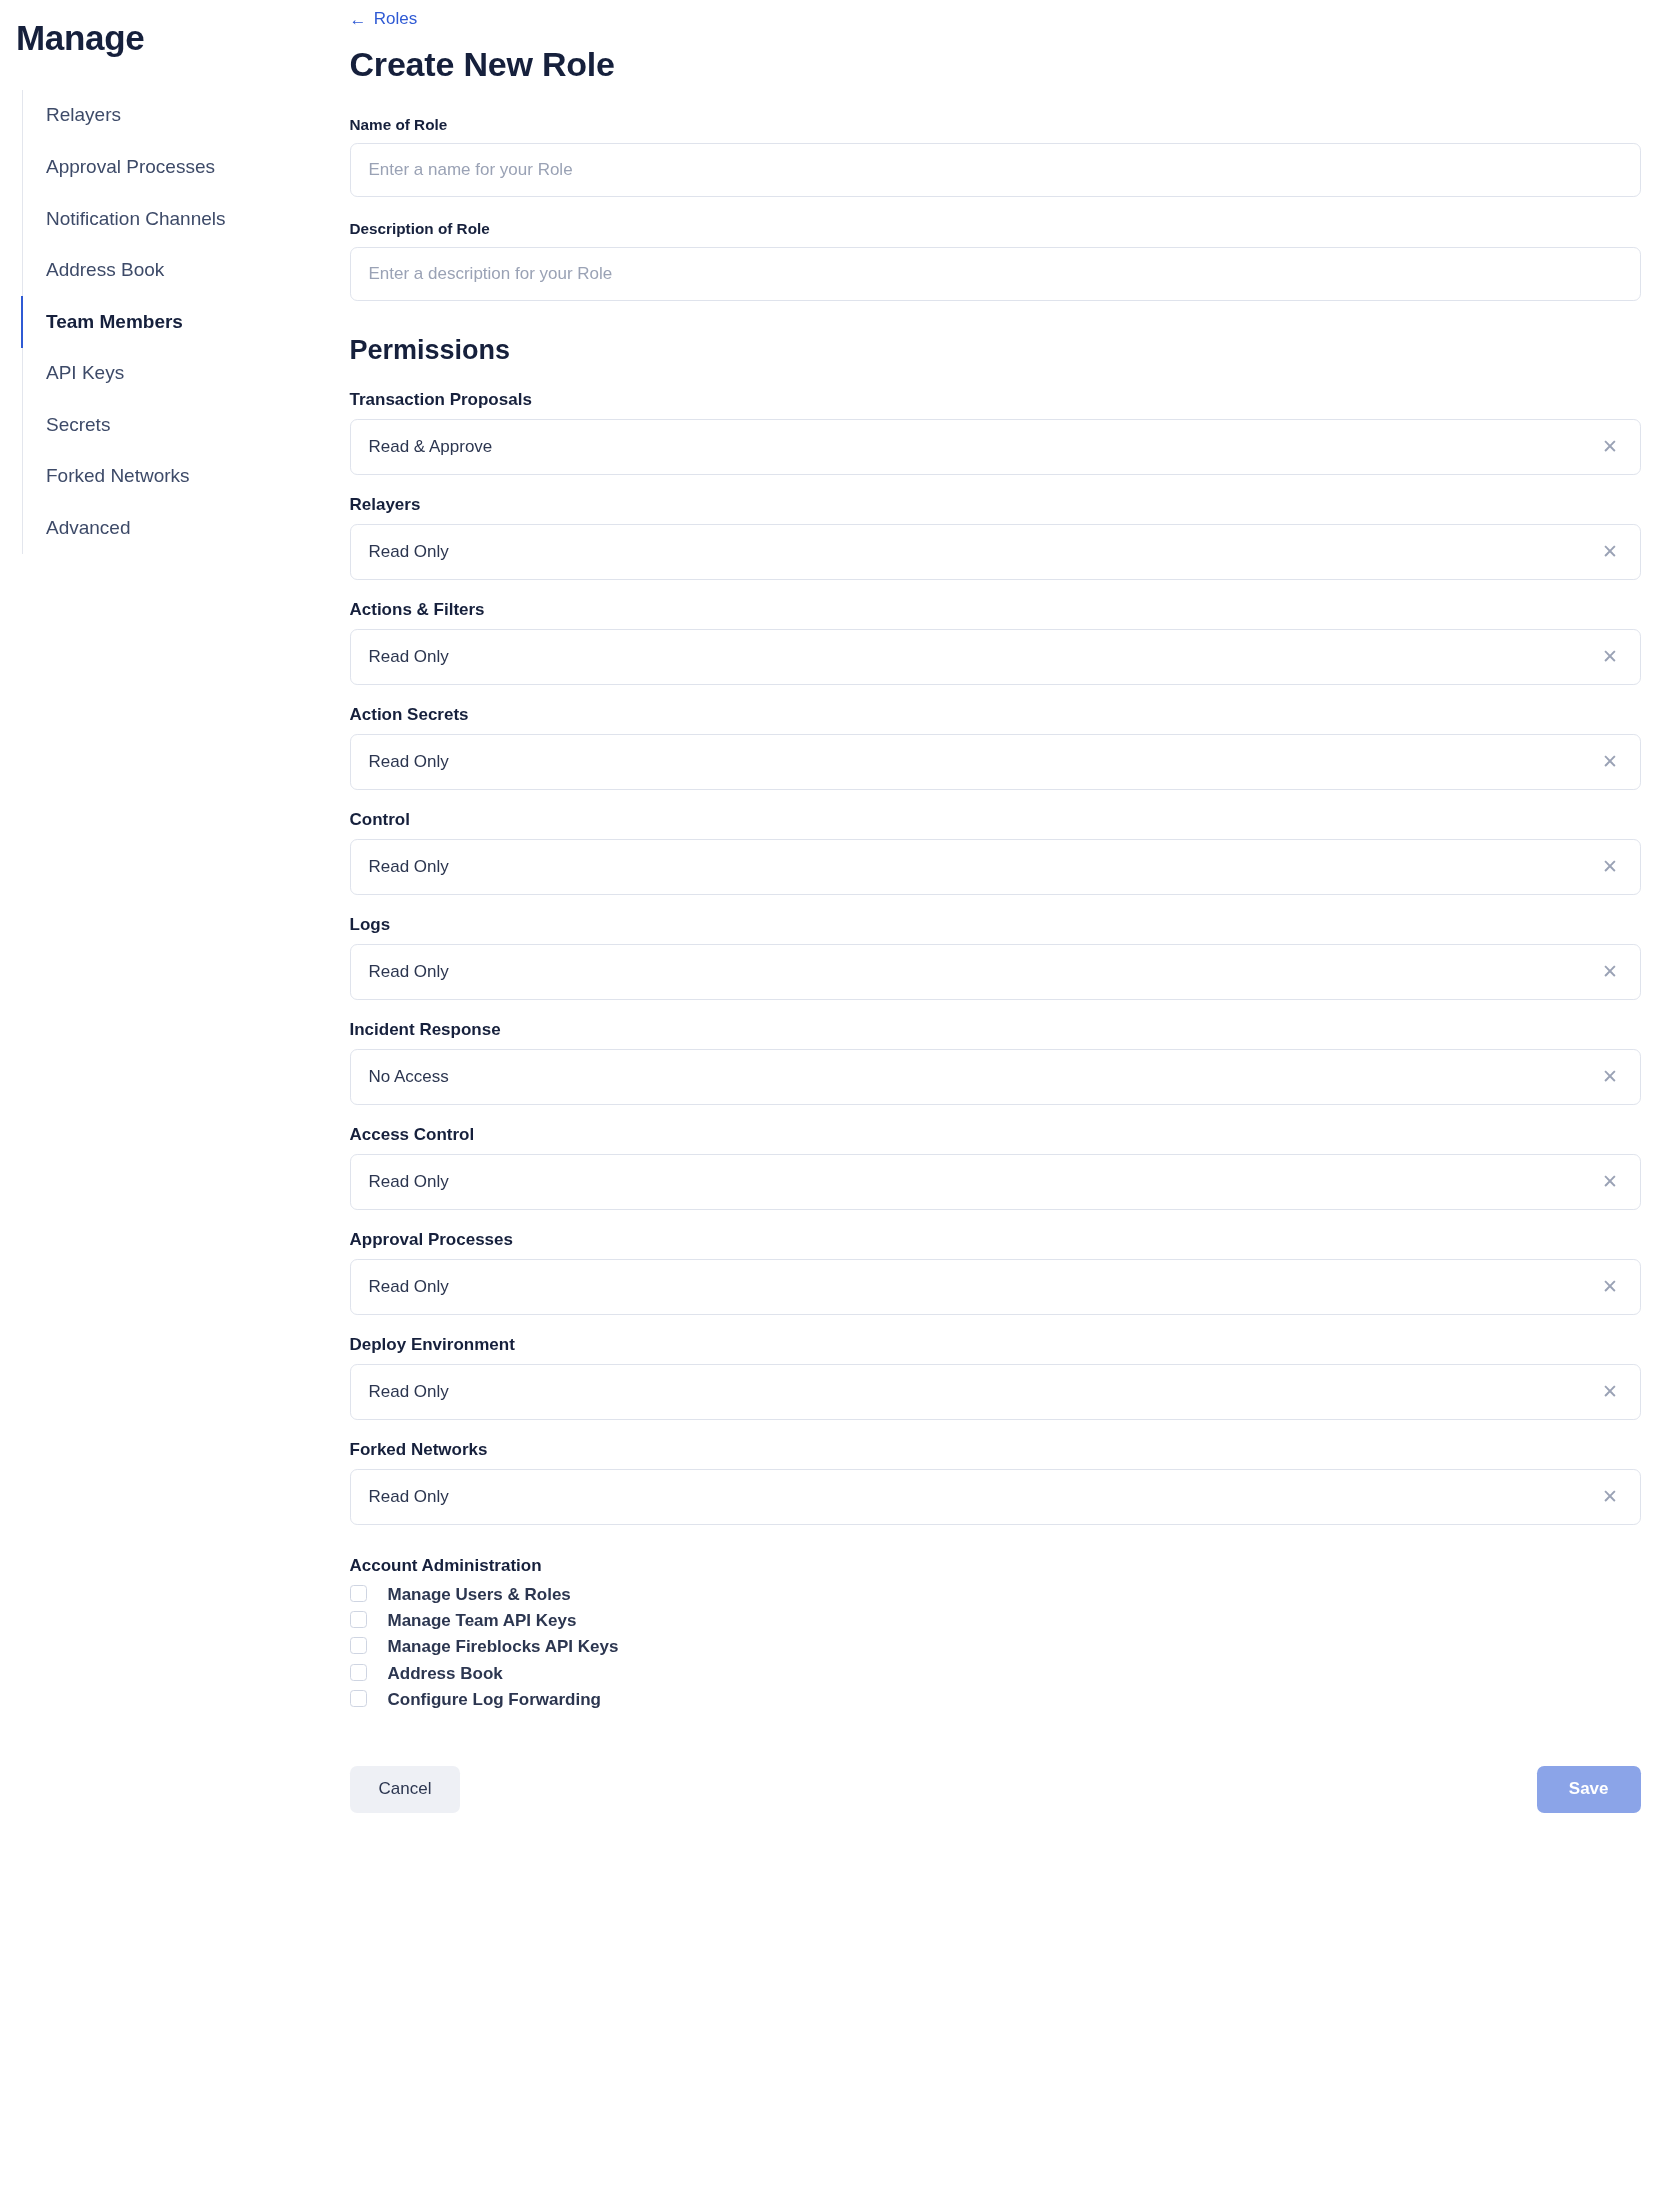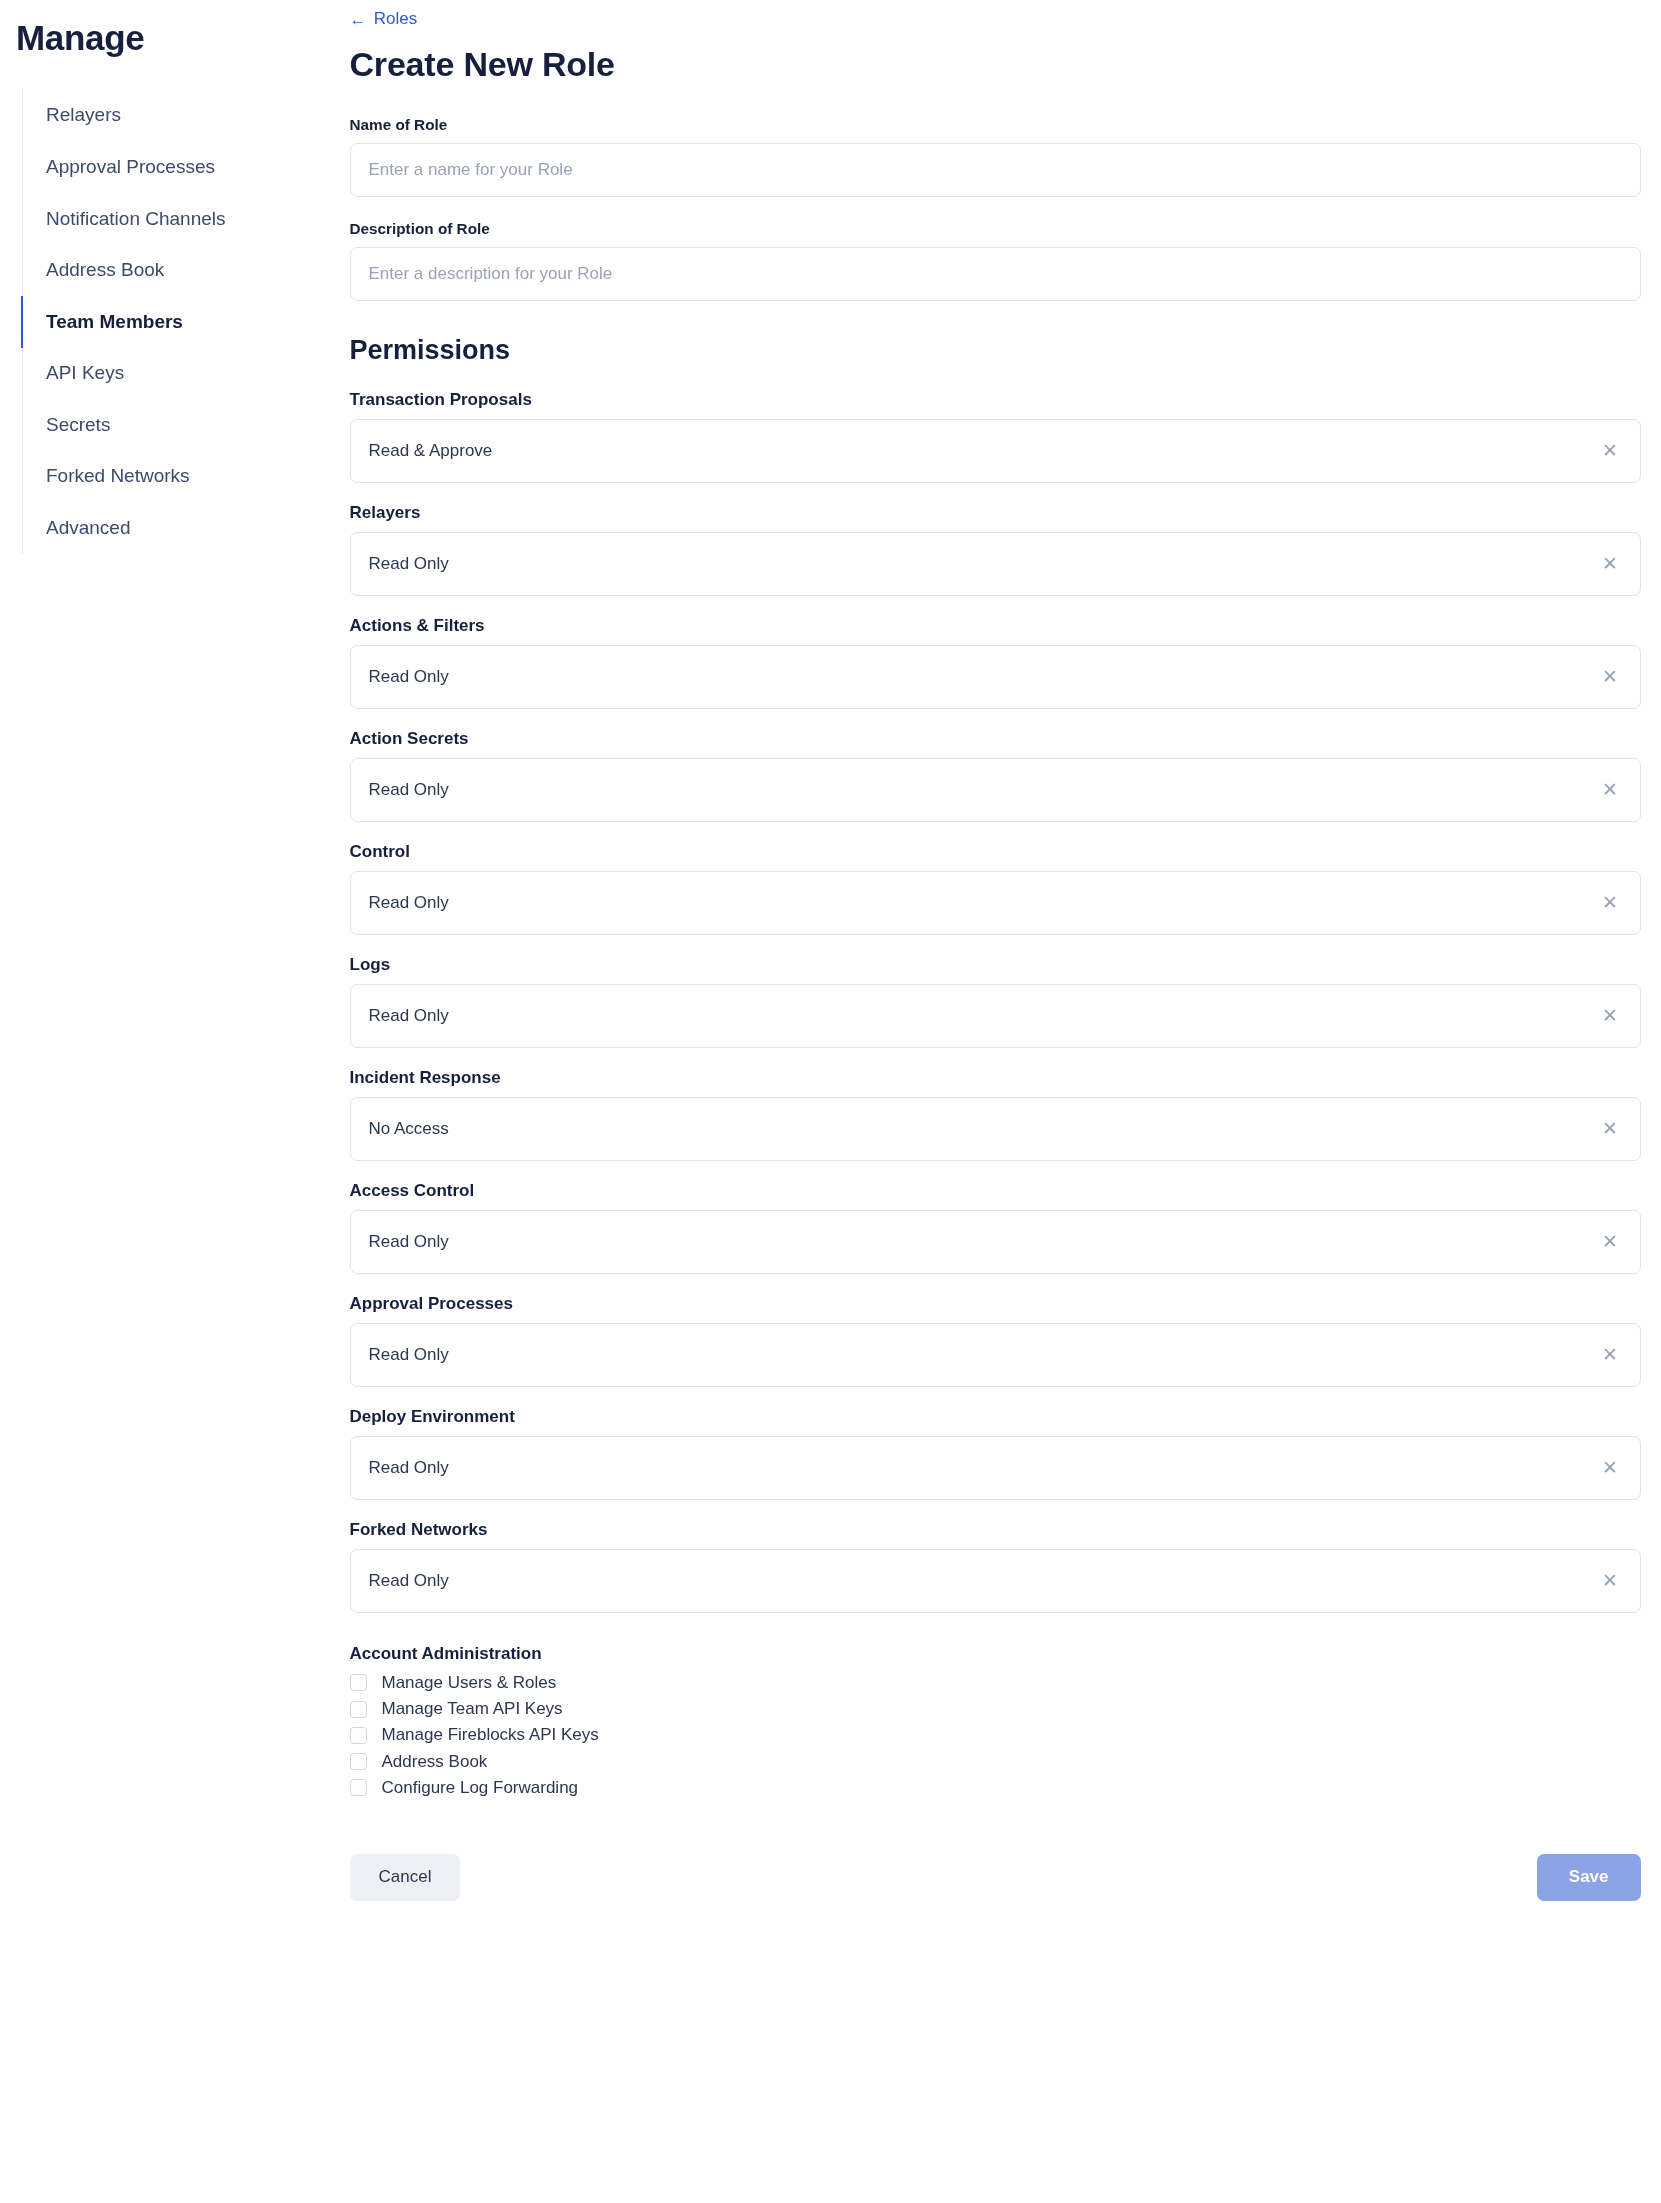--- a/index.html
+++ b/index.html
@@ -131,21 +131,21 @@
     margin-bottom: 20px;
   }
   .perm-label {
     font-size: 17px;
     font-weight: bold;
     color: #16203c;
     margin: 0 0 9px 0;
   }
   .select-box {
     width: 1291px;
-    height: 64px;
+    height: 56px;
     border: 0.9px solid #dfe3ec;
     border-radius: 7.2px;
     background: #ffffff;
     display: flex;
     align-items: center;
     justify-content: space-between;
     padding: 0 18px;
     cursor: pointer;
   }
   .select-value {
@@ -159,23 +159,23 @@
     padding: 0 3.6px;
     cursor: pointer;
   }
 
   
   .checkbox-section {
     margin-top: 31px;
   }
   .checkbox-row {
     display: flex;
-    align-items: center;
-    gap: 15px;
+    gap: 21px;
     margin-bottom: 6.3px;
+    font-weight: bold;
   }
   .checkbox {
     width: 17px;
     height: 17px;
     border: 0.9px solid #cfd5e2;
     border-radius: 3.6px;
     background: #fff;
     flex: 0 0 17px;
     cursor: pointer;
   }

